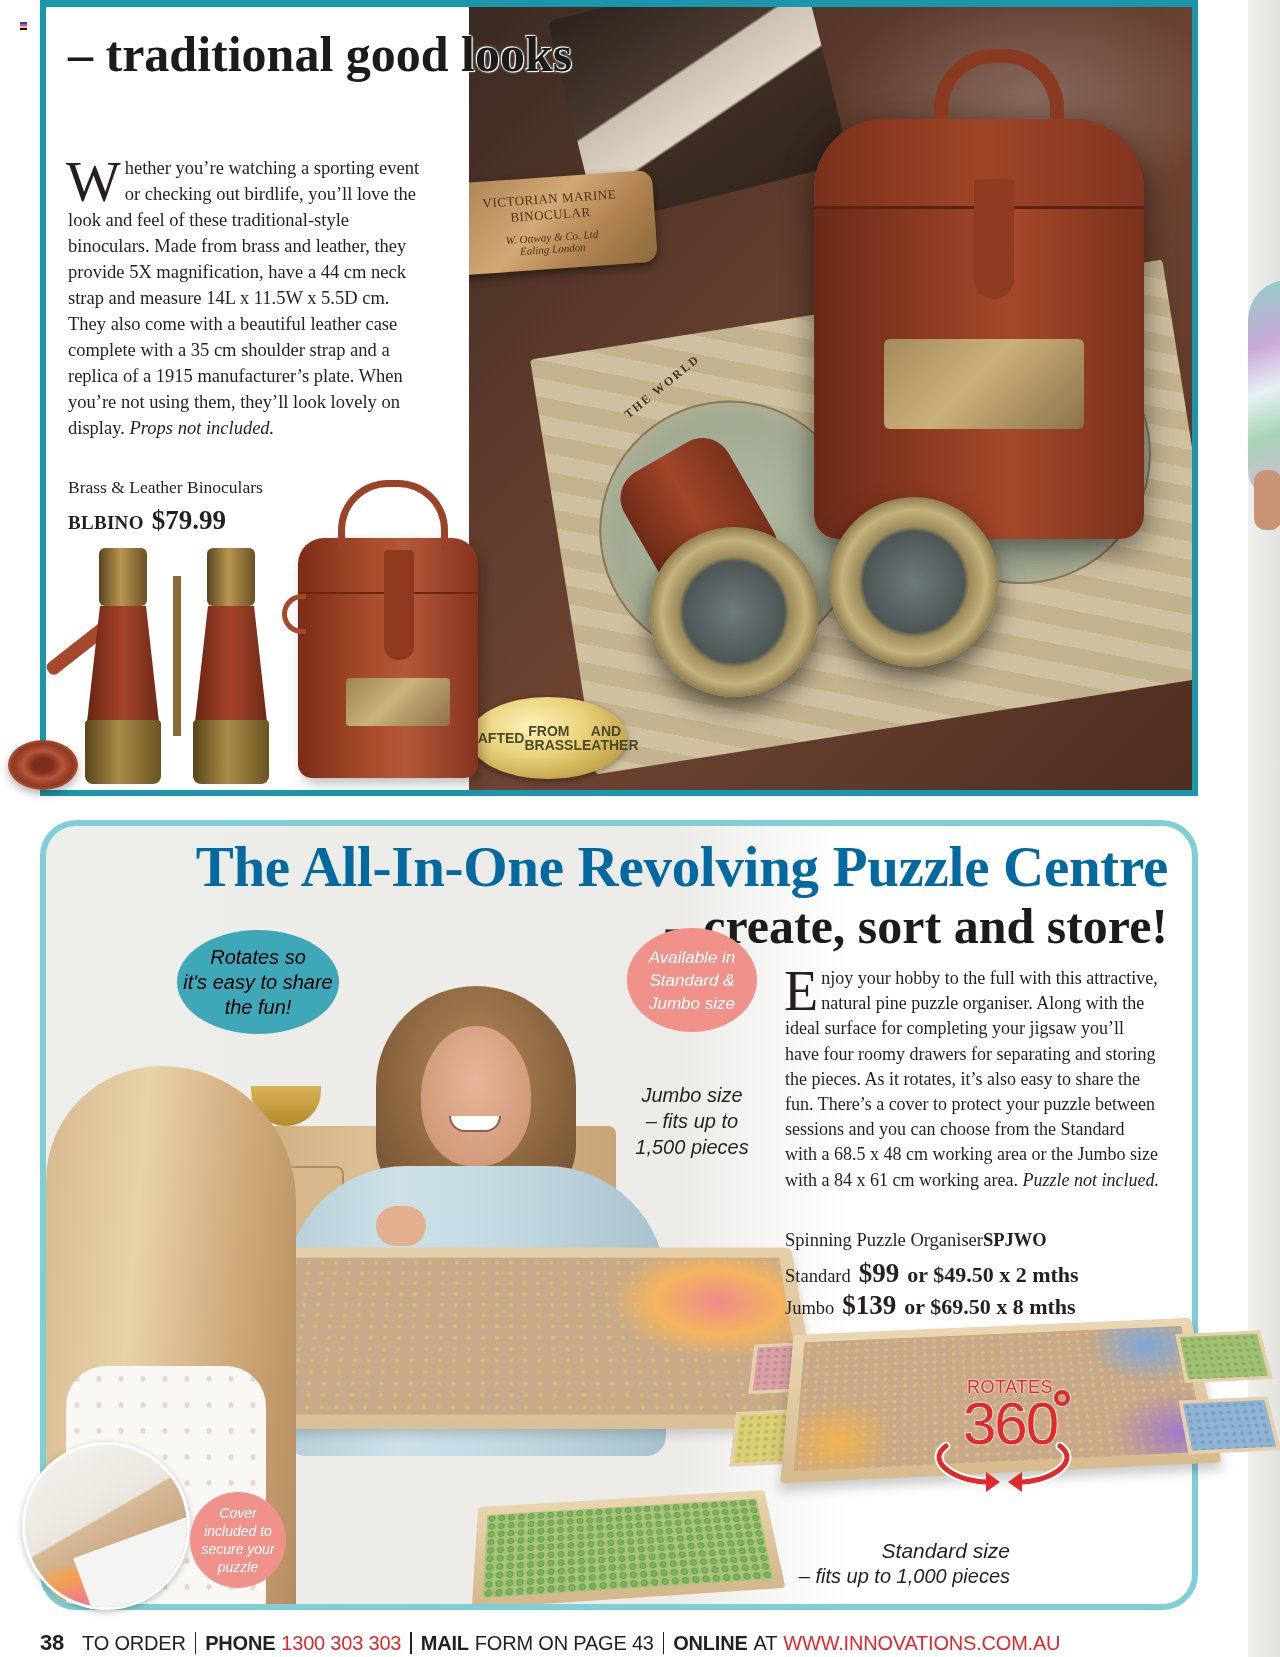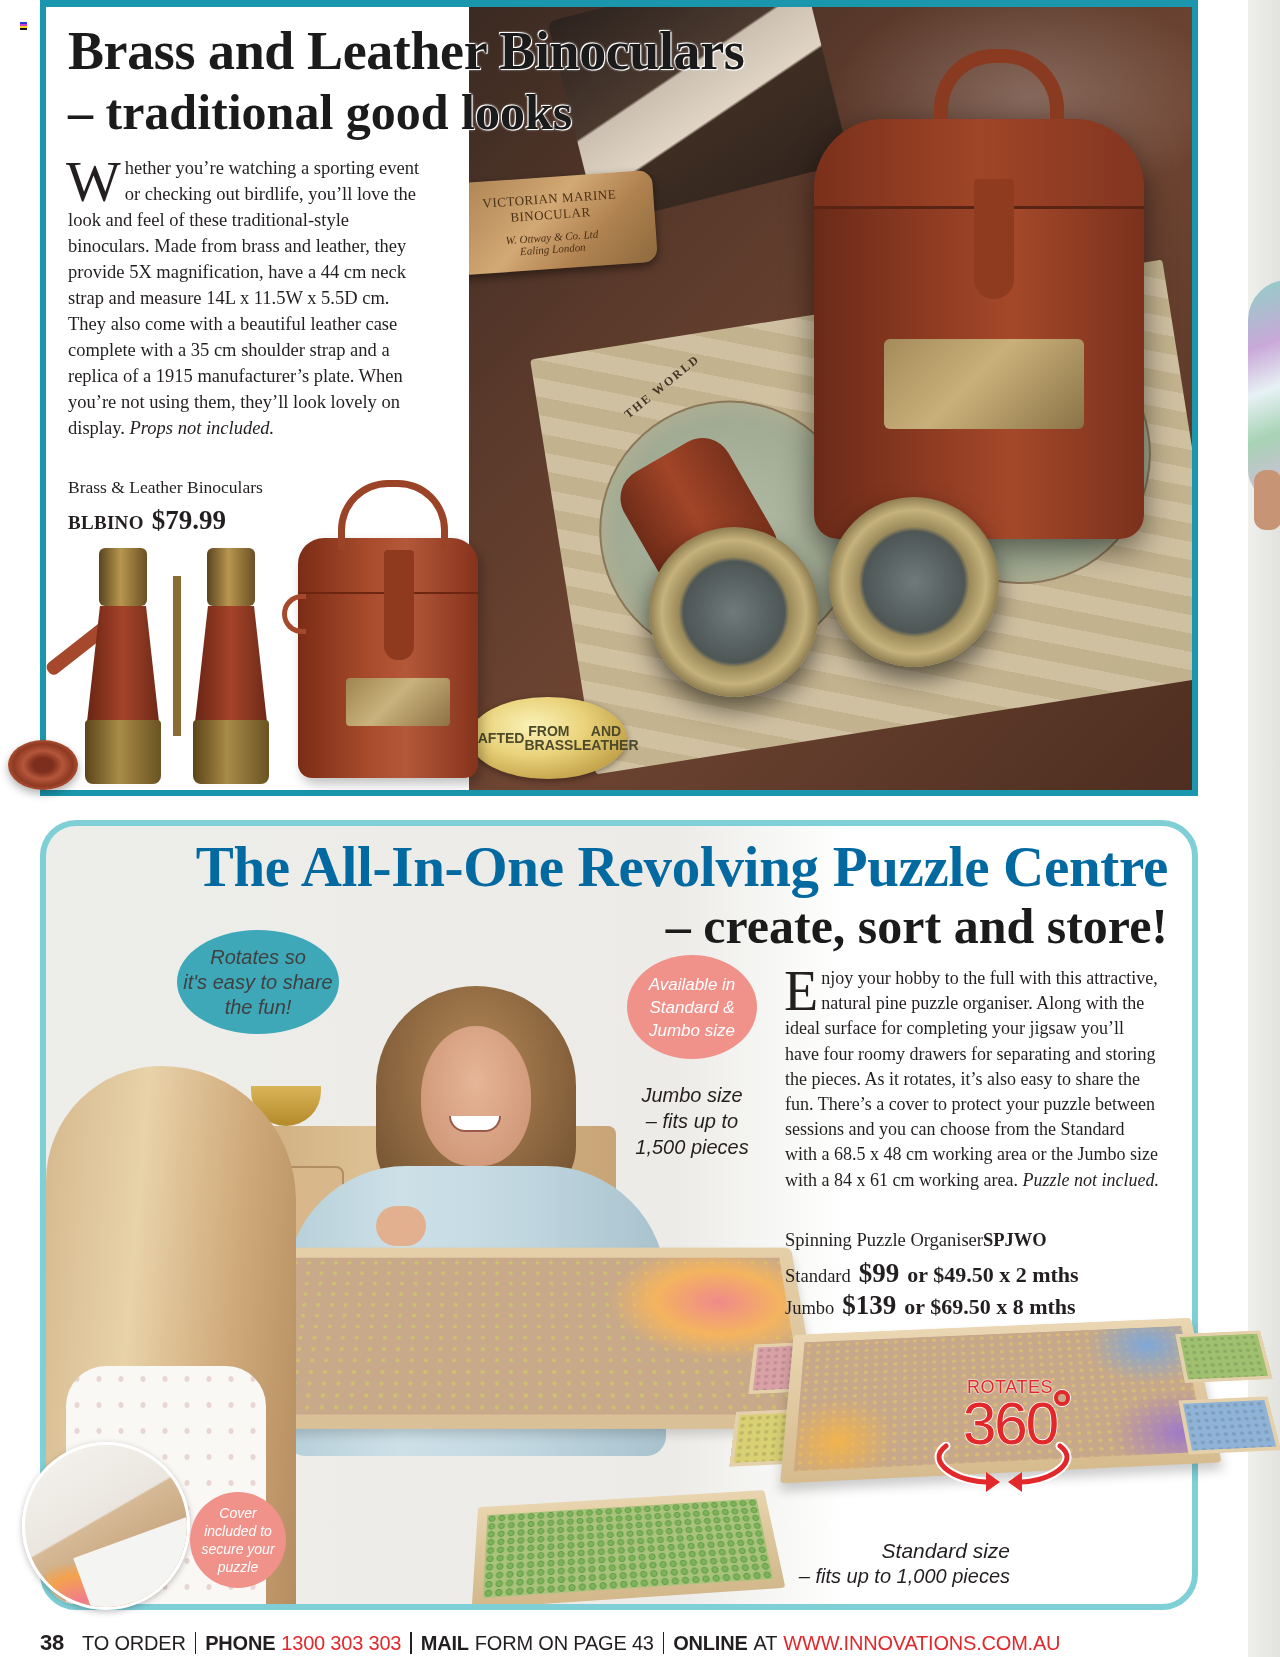--- a/index.html
+++ b/index.html
@@ -199,23 +199,23 @@
     .s2-product-name { position: absolute; left: 785px; top: 1230px; font-size: 18.5px; color: #231f20; }
     .s2-product-name b { font-weight: bold; }
     .s2-price-row { position: absolute; left: 785px; display: flex; align-items: baseline; gap: 8px; color: #231f20; }
     .s2-price-row .lbl { font-size: 18.5px; }
     .s2-price-row .price { font-size: 27px; font-weight: bold; }
     .s2-price-row .alt { font-size: 22px; font-weight: bold; }
     .row-std { top: 1258px; }
     .row-jumbo { top: 1290px; }
 
     .badge-rotates-share { position: absolute; left: 177px; top: 930px; width: 162px; height: 104px; border-radius: 50%;
-          background: #3ea8b8; color: #404040; display: flex; flex-direction: column; justify-content: center; align-items: center;
+          background: #3ea8b8; color: #000000; display: flex; flex-direction: column; justify-content: center; align-items: center;
           font-family: "Liberation Sans", "DejaVu Sans", sans-serif; font-style: italic; font-size: 20px; line-height: 25px; text-align: center; }
-    .badge-available { position: absolute; left: 627px; top: 955px; width: 130px; height: 104px; border-radius: 50%;
+    .badge-available { position: absolute; left: 627px; top: 928px; width: 130px; height: 104px; border-radius: 50%;
           background: #f0918a; color: #fff; display: flex; flex-direction: column; justify-content: center; align-items: center;
           font-family: "Liberation Sans", "DejaVu Sans", sans-serif; font-style: italic; font-size: 17px; line-height: 23px; text-align: center; }
     .jumbo-note { position: absolute; left: 632px; top: 1082px; width: 120px; text-align: center;
           font-family: "Liberation Sans", "DejaVu Sans", sans-serif; font-style: italic; font-size: 20px; line-height: 26px; color: #231f20;
           text-shadow: 0 0 3px #f4efe6; }
     .standard-note { position: absolute; left: 780px; top: 1538px; width: 230px; text-align: right;
           font-family: "Liberation Sans", "DejaVu Sans", sans-serif; font-style: italic; color: #231f20; }
     .standard-note .a { font-size: 21px; line-height: 26px; }
     .standard-note .b { font-size: 20px; line-height: 24px; }
 
@@ -281,21 +281,20 @@
   </div>
 
   <div class="badge-crafted" style="left:423px;top:690px">
     <span>CRAFTED</span>
     <span>FROM BRASS</span>
     <span>AND LEATHER</span>
   </div>
 </section>
 
 <div class="s1-text">
-  <h1 class="s1-title">Brass and Leather Binoculars</h1>
   <h2 class="s1-subtitle">– traditional good looks</h2>
 </div>
 
 <p class="s1-body">
   <span class="dropcap">W</span><span>hether you’re watching a sporting event or checking out birdlife, you’ll love the look and feel of these traditional-style binoculars. Made from brass and leather, they provide 5X magnification, have a 44 cm neck strap and measure 14L x 11.5W x 5.5D cm. They also come with a beautiful leather case complete with a 35 cm shoulder strap and a replica of a 1915 manufacturer’s plate. When you’re not using them, they’ll look lovely on display. </span><em>Props not included.</em>
 </p>
 
 <div class="s1-product">Brass &amp; Leather Binoculars</div>
 <div class="s1-price-row">
   <span class="s1-code">BLBINO</span>

